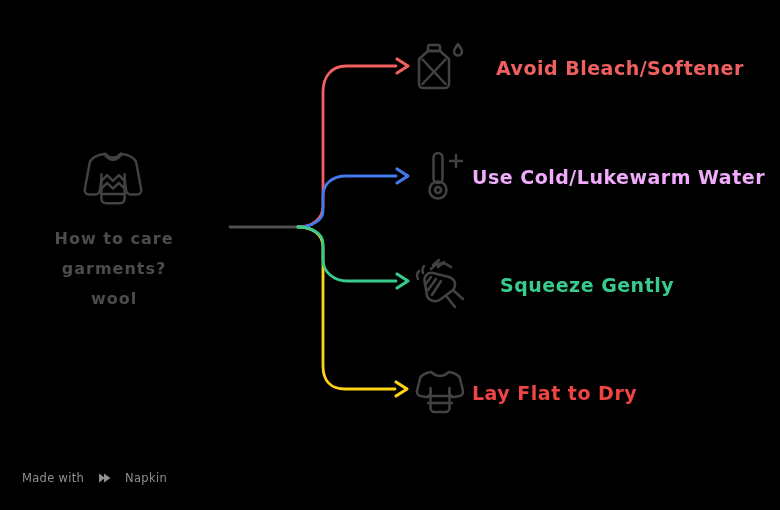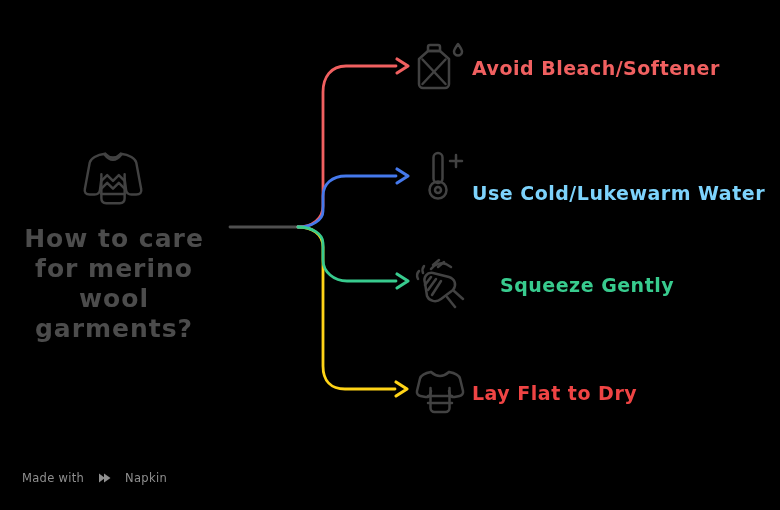--- a/index.html
+++ b/index.html
@@ -14,28 +14,28 @@
   .st-red{stroke:#f06060;}
   .st-blue{stroke:#4579ec;}
   .st-green{stroke:#38cb8e;}
   .st-yellow{stroke:#ffd417;}
   .icon{position:absolute;}
   .icon path,.icon rect,.icon circle,.icon line{
     fill:none;stroke:#424242;stroke-width:2.5;stroke-linecap:round;stroke-linejoin:round;
   }
   .title{
     position:absolute;left:8px;top:224px;width:212px;text-align:center;
-    color:#4c4c4c;font-weight:bold;font-size:25px;line-height:30px;letter-spacing:1px;
+    color:#4c4c4c;font-weight:bold;font-size:16px;line-height:30px;letter-spacing:1px;
   }
   .branch-label{
     position:absolute;left:472px;height:24px;line-height:24px;
     font-weight:bold;font-size:19px;letter-spacing:0.5px;white-space:nowrap;
   }
-  .c-red{color:#f06060;}
-  .c-blue{color:#7dd3fc;margin-top:16px;}
+  .c-red{color:#f06060;margin-left:24px;}
+  .c-blue{color:#f0abfc;}
   .c-green{color:#38cb8e;margin-left:28px;}
   .c-purple{color:#ef4444;}
   .footer{
     position:absolute;left:22px;top:471px;display:flex;align-items:center;gap:14px;
     color:#8f8f8f;font-size:11.5px;letter-spacing:0.3px;
   }
   .footer .brand{font-weight:normal;}
 </style>
 </head>
 <body>
@@ -61,23 +61,22 @@
     <path d="M20,26 L20,51 C20,54 22,56 25,56 L39,56 C42,56 44,54 44,51 L44,26"></path>
     <path d="M24,5 Q32,13 40,5"></path>
     <path d="M23,5.5 Q32,17 41,5.5"></path>
     <path d="M20,33 L26,27 L32,33 L38,27 L44,33"></path>
     <path d="M20,41 L26,35 L32,41 L38,35 L44,41"></path>
     <path d="M20,46.5 L44,46.5"></path>
   </svg>
 
   <div class="title">
     <div>How to care</div>
-    <div>for merino</div>
+    <div>garments?</div>
     <div>wool</div>
-    <div>garments?</div>
   </div>
 
   <svg class="icon" style="left:415px;top:42px;" width="50" height="52" viewBox="0 0 50 52">
     <path d="M15,3 L23,3 C24.1,3 25,3.9 25,5 L25,9 L13,9 L13,5 C13,3.9 13.9,3 15,3 Z"></path>
     <path d="M25,9 L34,17 L34,42 C34,44.2 32.2,46 30,46 L8,46 C5.8,46 4,44.2 4,42 L4,17 L13,9 Z"></path>
     <path d="M7.5,17.5 L30.5,42"></path>
     <path d="M30.5,17.5 L7.5,42"></path>
     <path d="M43,2 C45.5,5.5 47,7.5 47,9.5 C47,11.7 45.2,13.5 43,13.5 C40.8,13.5 39,11.7 39,9.5 C39,7.5 40.5,5.5 43,2 Z"></path>
   </svg>
   <div class="branch-label c-red" style="top:56px;">Avoid Bleach/Softener</div>

